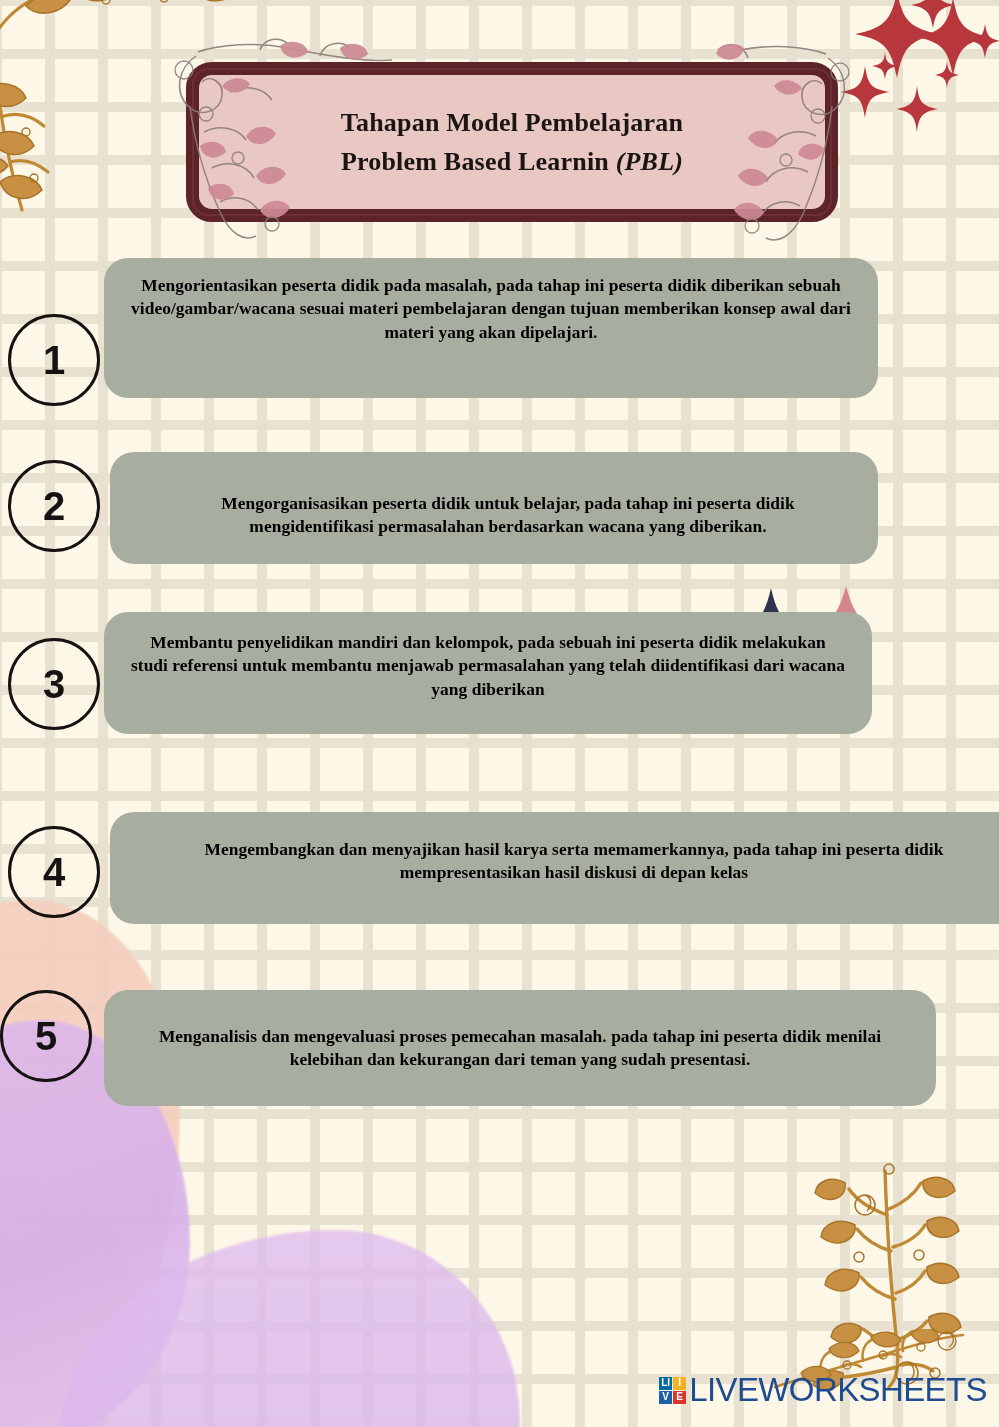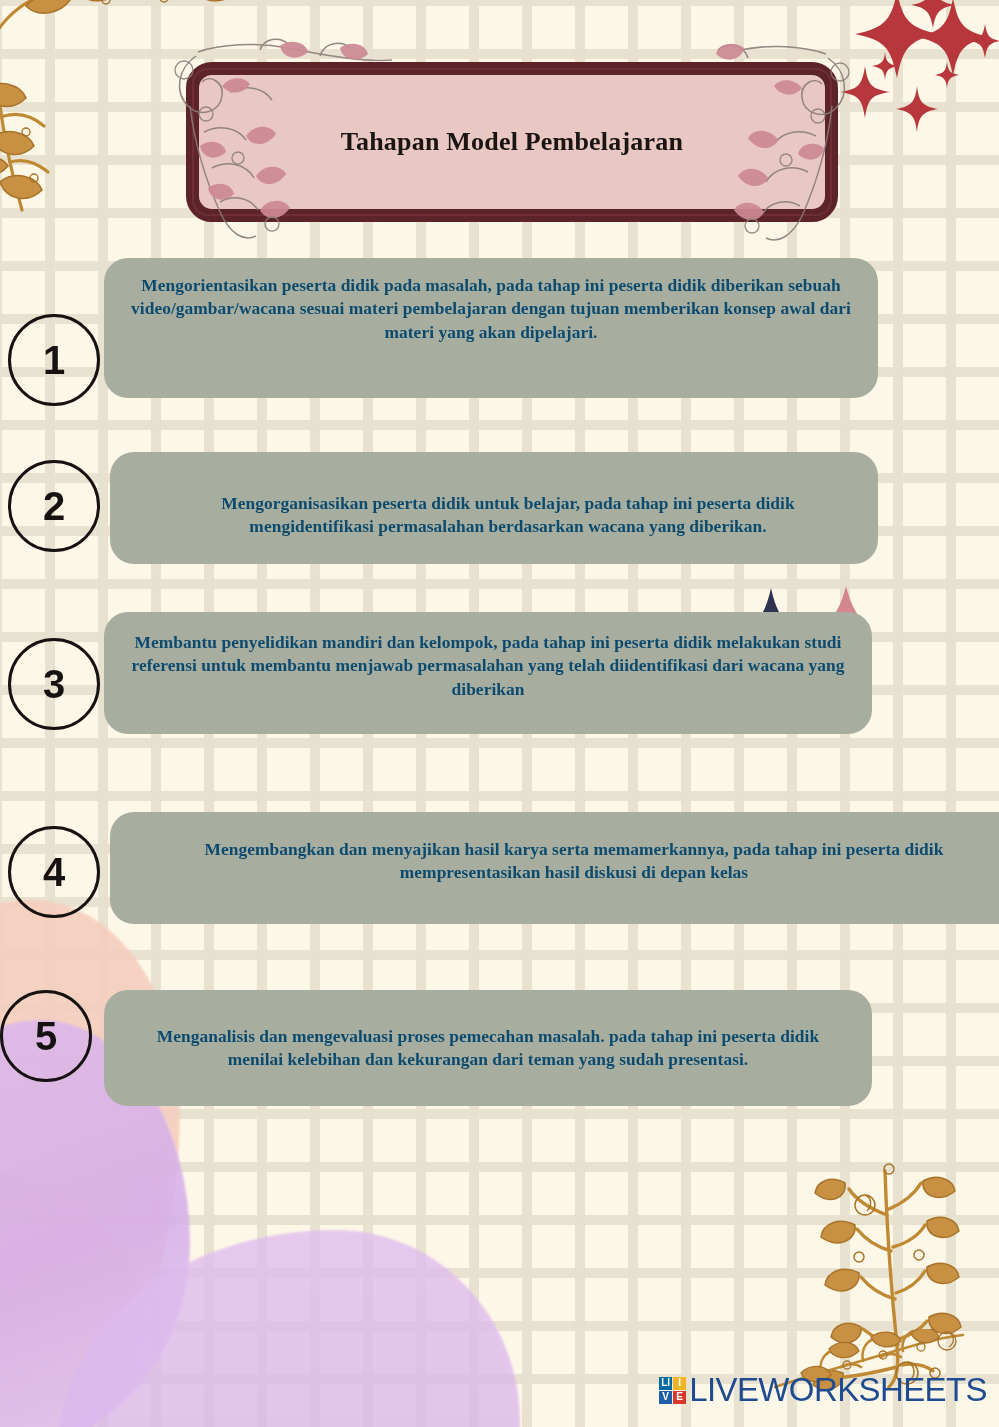--- a/index.html
+++ b/index.html
@@ -163,21 +163,21 @@
     justify-content: center;
     padding: 14px 26px;
     z-index: 3;
   }
 
   .step-text {
     font-family: "Liberation Serif", "DejaVu Serif", serif;
     font-weight: bold;
     font-size: 17.4px;
     line-height: 1.34;
-    color: #0c4a6e;
+    color: #000000;
     text-align: center;
     letter-spacing: .05px;
   }
 
   
   #step-1 .step-num { left: 8px;  top: 314px; }
   #step-1 .step-box { left: 104px; top: 258px; width: 774px; height: 140px; }
   #step-1 .step-text { padding-bottom: 38px; }
 
   #step-2 .step-num { left: 8px;  top: 460px; }
@@ -186,21 +186,21 @@
 
   #step-3 .step-num { left: 8px;  top: 638px; }
   #step-3 .step-box { left: 104px; top: 612px; width: 768px; height: 122px; }
   #step-3 .step-text { padding-bottom: 14px; }
 
   #step-4 .step-num { left: 8px;  top: 826px; }
   #step-4 .step-box { left: 110px; top: 812px; width: 928px; height: 112px; }
   #step-4 .step-text { padding-bottom: 14px; }
 
   #step-5 .step-num { left: 0px;  top: 990px; }
-  #step-5 .step-box { left: 104px; top: 990px; width: 768px; height: 116px; }
+  #step-5 .step-box { left: 104px; top: 990px; width: 832px; height: 116px; }
 
   
   .tick { position: absolute; z-index: 2; }
   .tick-navy { left: 758px; top: 588px; }
   .tick-pink { left: 828px; top: 586px; }
 
   
   .lw-logo {
     position: absolute;
     right: 12px; bottom: 18px;
@@ -379,20 +379,21 @@
         <circle cx="680" cy="36" r="9"></circle>
         <circle cx="658" cy="80" r="7"></circle>
         <circle cx="626" cy="124" r="6"></circle>
         <circle cx="112" cy="188" r="7"></circle>
         <circle cx="592" cy="190" r="7"></circle>
       </g>
     </svg>
 
     <div class="banner-text">
       <div class="banner-line">Tahapan Model Pembelajaran</div>
+      <div class="banner-line"><span>Problem Based Learnin </span><span class="abbr">(PBL)</span></div>
     </div>
   </div>
 
   <svg class="tick tick-navy" width="26" height="34" viewBox="0 0 26 34">
     <path d="M13 0 C16 14 20 24 26 32 C19 28 7 28 0 32 C6 24 10 14 13 0 Z" fill="#2f3352"></path>
   </svg>
   <svg class="tick tick-pink" width="36" height="40" viewBox="0 0 36 40">
     <path d="M18 0 C22 16 28 28 36 38 C26 33 10 33 0 38 C8 28 14 16 18 0 Z" fill="#d4868f"></path>
   </svg>
 
@@ -408,21 +409,21 @@
     <div class="step" id="step-2">
       <div class="step-num">2</div>
       <div class="step-box">
         <div class="step-text">Mengorganisasikan peserta didik untuk belajar, pada tahap ini peserta didik mengidentifikasi permasalahan berdasarkan wacana yang diberikan.</div>
       </div>
     </div>
 
     <div class="step" id="step-3">
       <div class="step-num">3</div>
       <div class="step-box">
-        <div class="step-text">Membantu penyelidikan mandiri dan kelompok, pada tahap ini peserta didik melakukan studi referensi untuk membantu menjawab permasalahan yang telah diidentifikasi dari wacana yang diberikan</div>
+        <div class="step-text">Membantu penyelidikan mandiri dan kelompok, pada sebuah ini peserta didik melakukan studi referensi untuk membantu menjawab permasalahan yang telah diidentifikasi dari wacana yang diberikan</div>
       </div>
     </div>
 
     <div class="step" id="step-4">
       <div class="step-num">4</div>
       <div class="step-box">
         <div class="step-text">Mengembangkan dan menyajikan hasil karya serta memamerkannya, pada tahap ini peserta didik mempresentasikan hasil diskusi di depan kelas</div>
       </div>
     </div>
 

